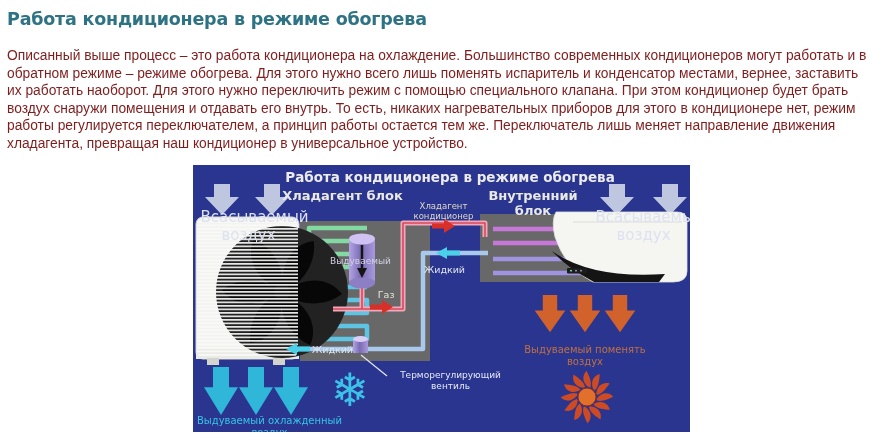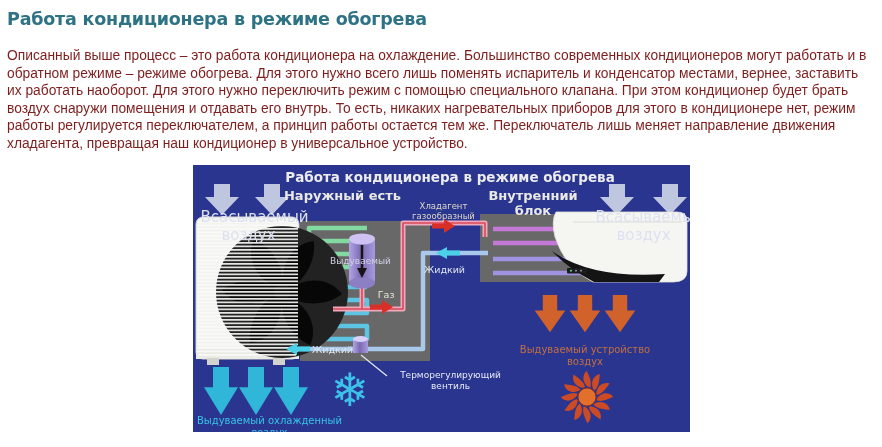--- a/index.html
+++ b/index.html
@@ -148,25 +148,25 @@
           <path transform="rotate(308)" d="M10,0 C14,-7 21,-8 26,-4 C21,-1 16,3 10,2 Z"></path>
           <path transform="rotate(338)" d="M10,0 C14,-7 21,-8 26,-4 C21,-1 16,3 10,2 Z"></path>
         </g>
         <circle r="9" fill="#e0702c" stroke="#8f2d18" stroke-width="1"></circle>
       </g>
     </svg>
 
     <div class="lb fig-title">Работа кондиционера в режиме обогрева</div>
     <div class="lb lb-intake" style="left:8px;top:4px;width:96px;">Всасываемый воздух</div>
     <div class="lb lb-intake" style="left:403px;top:4px;width:96px;">Всасываемый воздух</div>
-    <div class="lb lb-unit" style="left:85px;top:23px;width:130px;">Наружный есть</div>
+    <div class="lb lb-unit" style="left:85px;top:23px;width:130px;">Хладагент блок</div>
     <div class="lb lb-unit" style="left:278px;top:23px;width:125px;">Внутренний блок</div>
-    <div class="lb lb-small" style="left:215px;top:36px;width:72px;">Хладагент газообразный</div>
+    <div class="lb lb-small" style="left:215px;top:36px;width:72px;">Хладагент кондиционер</div>
     <div class="lb lb-comp" style="left:128px;top:91px;width:80px;">Выдуваемый</div>
     <div class="lb lb-gas" style="left:172px;top:124px;width:30px;">Газ</div>
     <div class="lb lb-liq" style="left:230px;top:99px;width:44px;">Жидкий</div>
     <div class="lb lb-liq" style="left:118px;top:179px;width:44px;">Жидкий</div>
     <div class="lb lb-thermo" style="left:188px;top:205px;width:140px;">Терморегулирующий вентиль</div>
-    <div class="lb lb-warm" style="left:325px;top:179px;width:135px;">Выдуваемый устройство воздух</div>
+    <div class="lb lb-warm" style="left:325px;top:179px;width:135px;">Выдуваемый поменять воздух</div>
     <div class="lb lb-cool" style="left:2px;top:250px;width:150px;">Выдуваемый охлажденный воздух</div>
     <div class="lb lb-snow" style="left:138px;top:202px;">❄</div>
   </figure>
 </main>
 
 </body></html>

